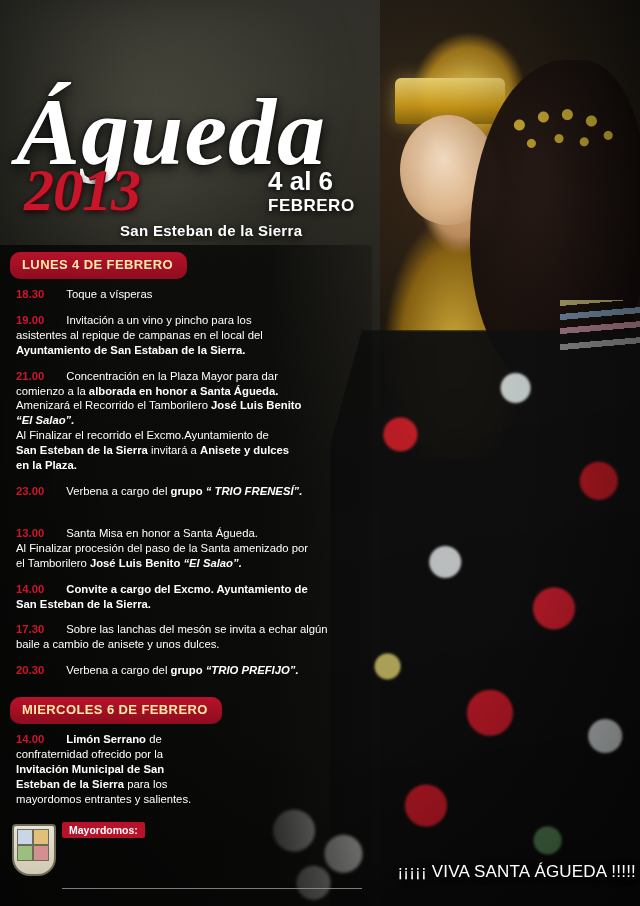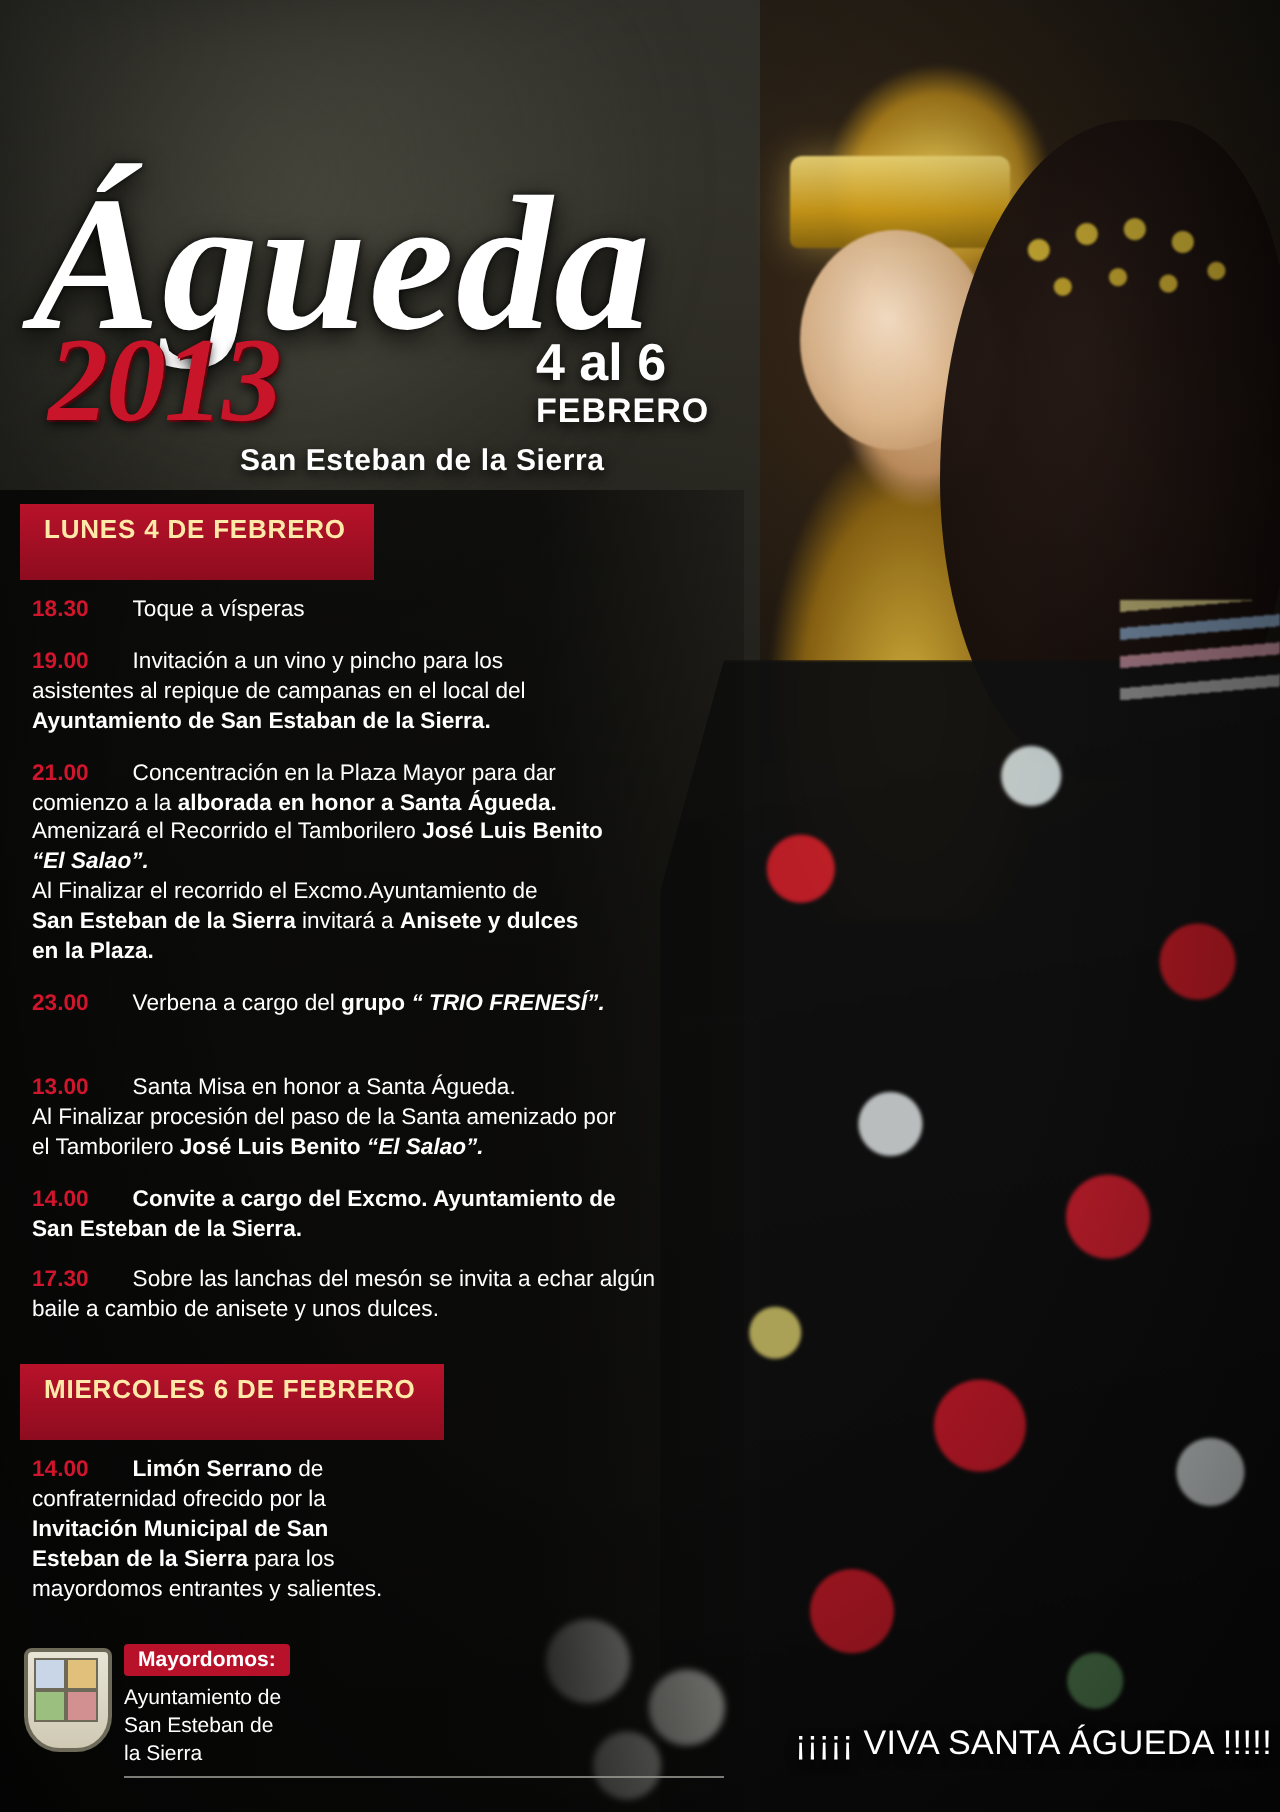--- a/index.html
+++ b/index.html
@@ -142,24 +142,24 @@
   .t-dates .mon{font-size:17px;letter-spacing:.5px;display:block;margin-top:3px;}
   .t-town{
     position:absolute;left:120px;top:204px;
     font-family:"Liberation Sans",sans-serif;font-weight:bold;font-size:15px;
     color:#ffffff;letter-spacing:.3px;text-shadow:0 2px 6px rgba(0,0,0,.95);
   }
 
   
   .program{position:absolute;left:0;top:248px;width:360px;}
   .day-head{
-    display:inline-block;margin:0 0 0 10px;padding:5px 14px 18px 12px;
+    display:inline-block;margin:0 0 0 10px;padding:5px 14px 7px 12px;
     background:linear-gradient(180deg,#b8122a 0%,#8e0c1f 100%);
     color:#ffe9a8;font-weight:bold;font-size:13px;letter-spacing:.4px;
-    border-radius:0;
+    border-radius:10px;
   }
   .entries{padding:8px 10px 4px 16px;}
   .entry{margin:0 0 11px 0;font-size:11.3px;line-height:1.32;color:#ffffff;}
   .hour{color:#d0152c;font-weight:bold;margin-right:22px;}
   .entry b{color:#ffffff;}
   .entry i{margin-top:17px;}
   .sect{margin-top:4px;}
 
   
   .footer{position:absolute;left:12px;top:822px;width:350px;height:70px;}
@@ -227,36 +227,32 @@
       <div class="sect"><div class="day-head">LUNES 4 DE FEBRERO</div><div class="entries">
           <div class="entry"><span class="hour">18.30</span><span>Toque a vísperas</span></div>
           <div class="entry"><span class="hour">19.00</span><span>Invitación a un vino y pincho para los</span><br><span>asistentes al repique de campanas en el local del</span><br><b>Ayuntamiento de San Estaban de la Sierra.</b></div>
           <div class="entry"><span class="hour">21.00</span><span>Concentración en la Plaza Mayor para dar</span><br><span>comienzo a la </span><b>alborada en honor a Santa Águeda.</b><br><span>Amenizará el Recorrido el Tamborilero </span><b>José Luis Benito</b><br><b><i>“El Salao”.</i></b><br><span>Al Finalizar el recorrido el Excmo.Ayuntamiento de</span><br><b>San Esteban de la Sierra </b><span>invitará a </span><b>Anisete y dulces</b><br><b>en la Plaza.</b></div>
           <div class="entry"><span class="hour">23.00</span><span>Verbena</span><span> a cargo del </span><b>grupo </b><b><i>“ TRIO FRENESÍ”.</i></b></div>
         </div></div>
       <div class="sect"><div class="entries">
           <div class="entry"><span class="hour">13.00</span><span>Santa Misa en honor a Santa Águeda</span><span>.</span><br><span>Al Finalizar procesión del paso de la Santa amenizado por</span><br><span>el Tamborilero </span><b>José Luis Benito </b><b><i>“El Salao”.</i></b></div>
           <div class="entry"><span class="hour">14.00</span><b>Convite a cargo del Excmo. Ayuntamiento de</b><br><b>San Esteban de la Sierra.</b></div>
           <div class="entry"><span class="hour">17.30</span><span>Sobre las lanchas del mesón se invita a echar algún</span><br><span>baile a cambio de anisete y unos dulces.</span></div>
+          <div class="entry"><span class="hour">20.30</span><span>Verbena a cargo del </span><b>grupo </b><b><i>“TRIO PREFIJO”.</i></b></div>
         </div></div>
       <div class="sect"><div class="day-head">MIERCOLES 6 DE FEBRERO</div><div class="entries">
           <div class="entry"><span class="hour">14.00</span><b>Limón Serrano </b><span>de</span><br><span>confraternidad ofrecido por la</span><br><b>Invitación Municipal de San</b><br><b>Esteban de la Sierra </b><span>para los</span><br><span>mayordomos entrantes y salientes.</span></div>
         </div></div>
     </div>
 
   <div class="footer">
     <div class="shield">
         <i></i>
         <i></i>
         <i></i>
         <i></i>
       </div>
     <div class="mayor-label">Mayordomos:</div>
-    <div class="mayor-body">
-      <div>Ayuntamiento de</div>
-      <div>San Esteban de</div>
-      <div>la Sierra</div>
-    </div>
     <div class="rule"></div>
   </div>
 
   <div class="viva">¡¡¡¡¡ VIVA SANTA ÁGUEDA !!!!!</div>
 </div>
 
 </body></html>

